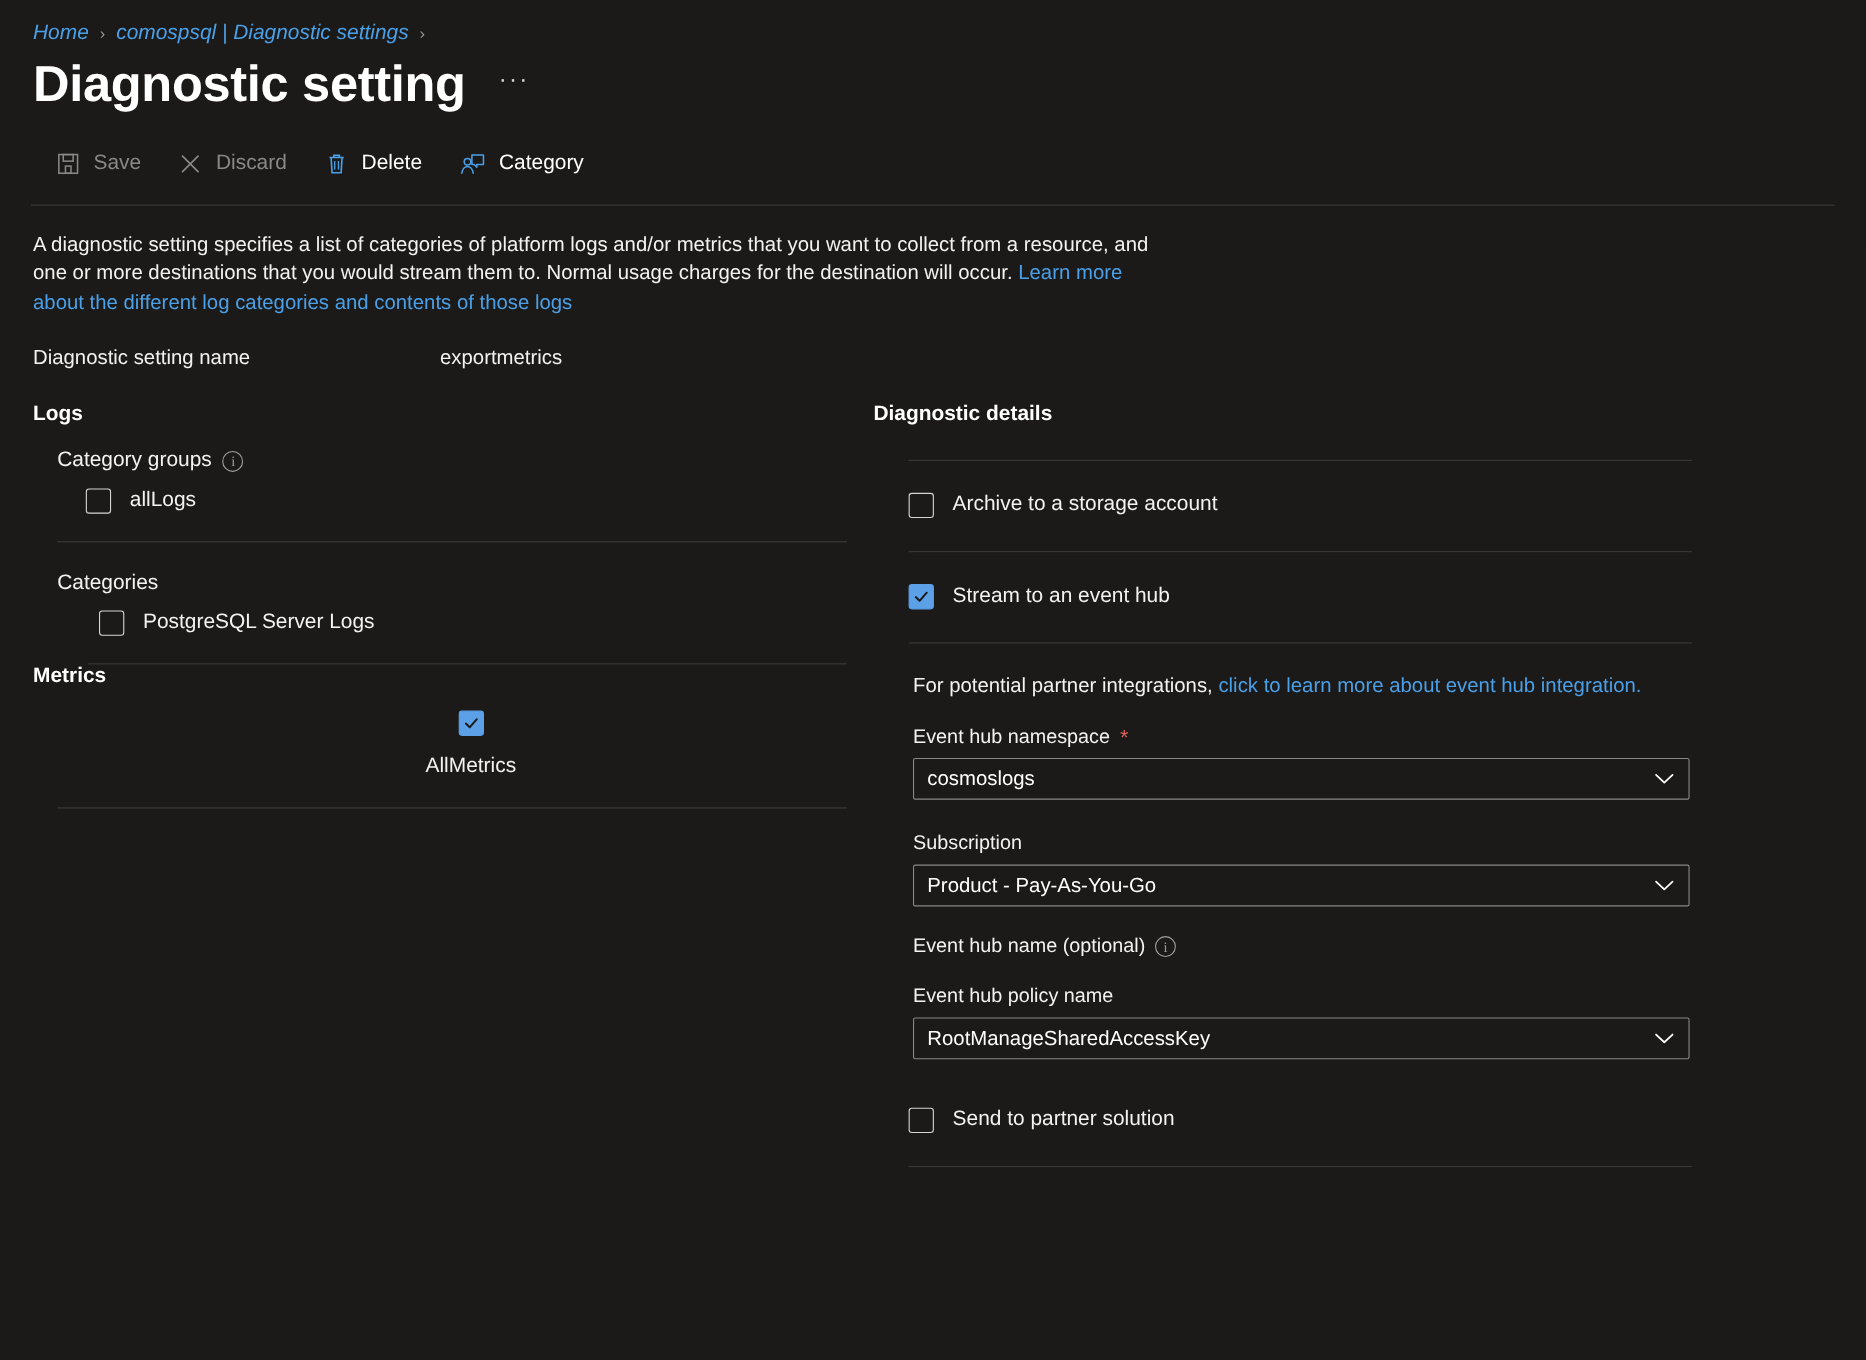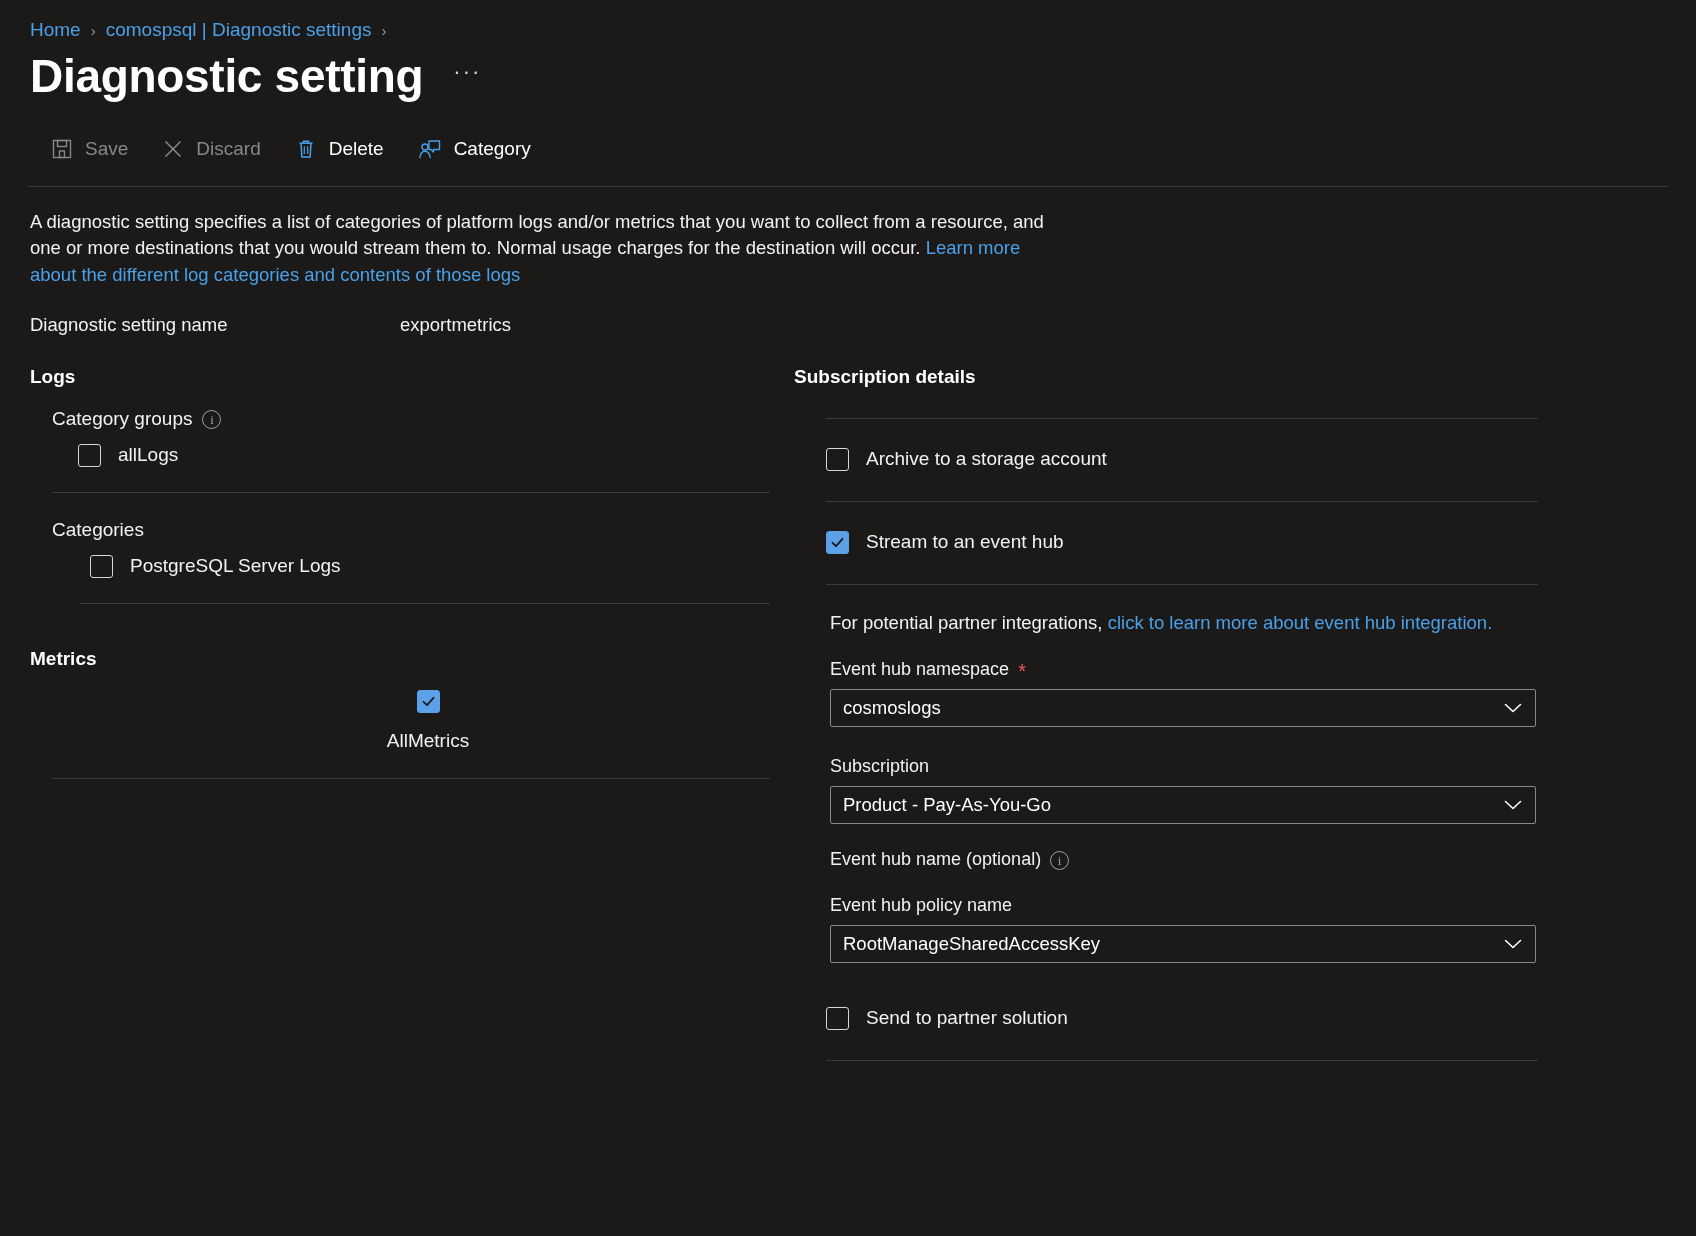--- a/index.html
+++ b/index.html
@@ -16,21 +16,21 @@
   }
   .page { position: relative; width: 1696px; height: 1236px; padding: 0; }
 
   
   .breadcrumb {
     display: flex; align-items: center;
     padding: 16px 0 0 30px;
     font-size: 19px;
     height: 44px;
   }
-  .crumb-link { color: #4aa0e8; cursor: pointer; white-space: nowrap; }
+  .crumb-link { color: #4aa0e8; cursor: pointer; white-space: nowrap; font-style: italic; }
   .crumb-sep {
     color: #9a9a98; margin: 0 10px; font-size: 15px;
     display: inline-block; transform: translateY(0px);
   }
 
   
   .title-row {
     display: flex; align-items: center;
     padding: 8px 0 0 30px;
     height: 56px;
@@ -265,37 +265,37 @@
 
       <div class="check-row" style="margin-left:60px;">
         <span class="cb">
           
         </span>
         <span>PostgreSQL Server Logs</span>
       </div>
 
       <div class="hr rule-cats"></div>
 
-      <div class="section-head" style="margin-top:44px;">Metrics</div>
+      <div class="section-head" style="">Metrics</div>
 
       <div class="check-row" style="margin-left:36px; margin-top:18px;flex-direction:column;">
         <span class="cb checked">
           <svg width="15" height="15" viewBox="0 0 15 15" fill="none">
               <path d="M2.5 7.8 L6 11.2 L12.5 3.8" stroke="#1b1a19" stroke-width="1.8" stroke-linecap="round" stroke-linejoin="round"></path>
             </svg>
         </span>
         <span>AllMetrics</span>
       </div>
 
       <div class="hr rule-metrics"></div>
     </div>
 
     <div class="col-right">
 
-      <div class="section-head" style="margin-left:4px;">Subscription details</div>
+      <div class="section-head" style="margin-left:4px;">Diagnostic details</div>
 
 
       <div class="hr rule-right" style="margin-top:30px; margin-left:36px; width:712px;"></div>
 
       <div class="check-row" style="margin-left:36px; margin-top:29px;">
         <span class="cb">
           
         </span>
         <span>Archive to a storage account</span>
       </div>

